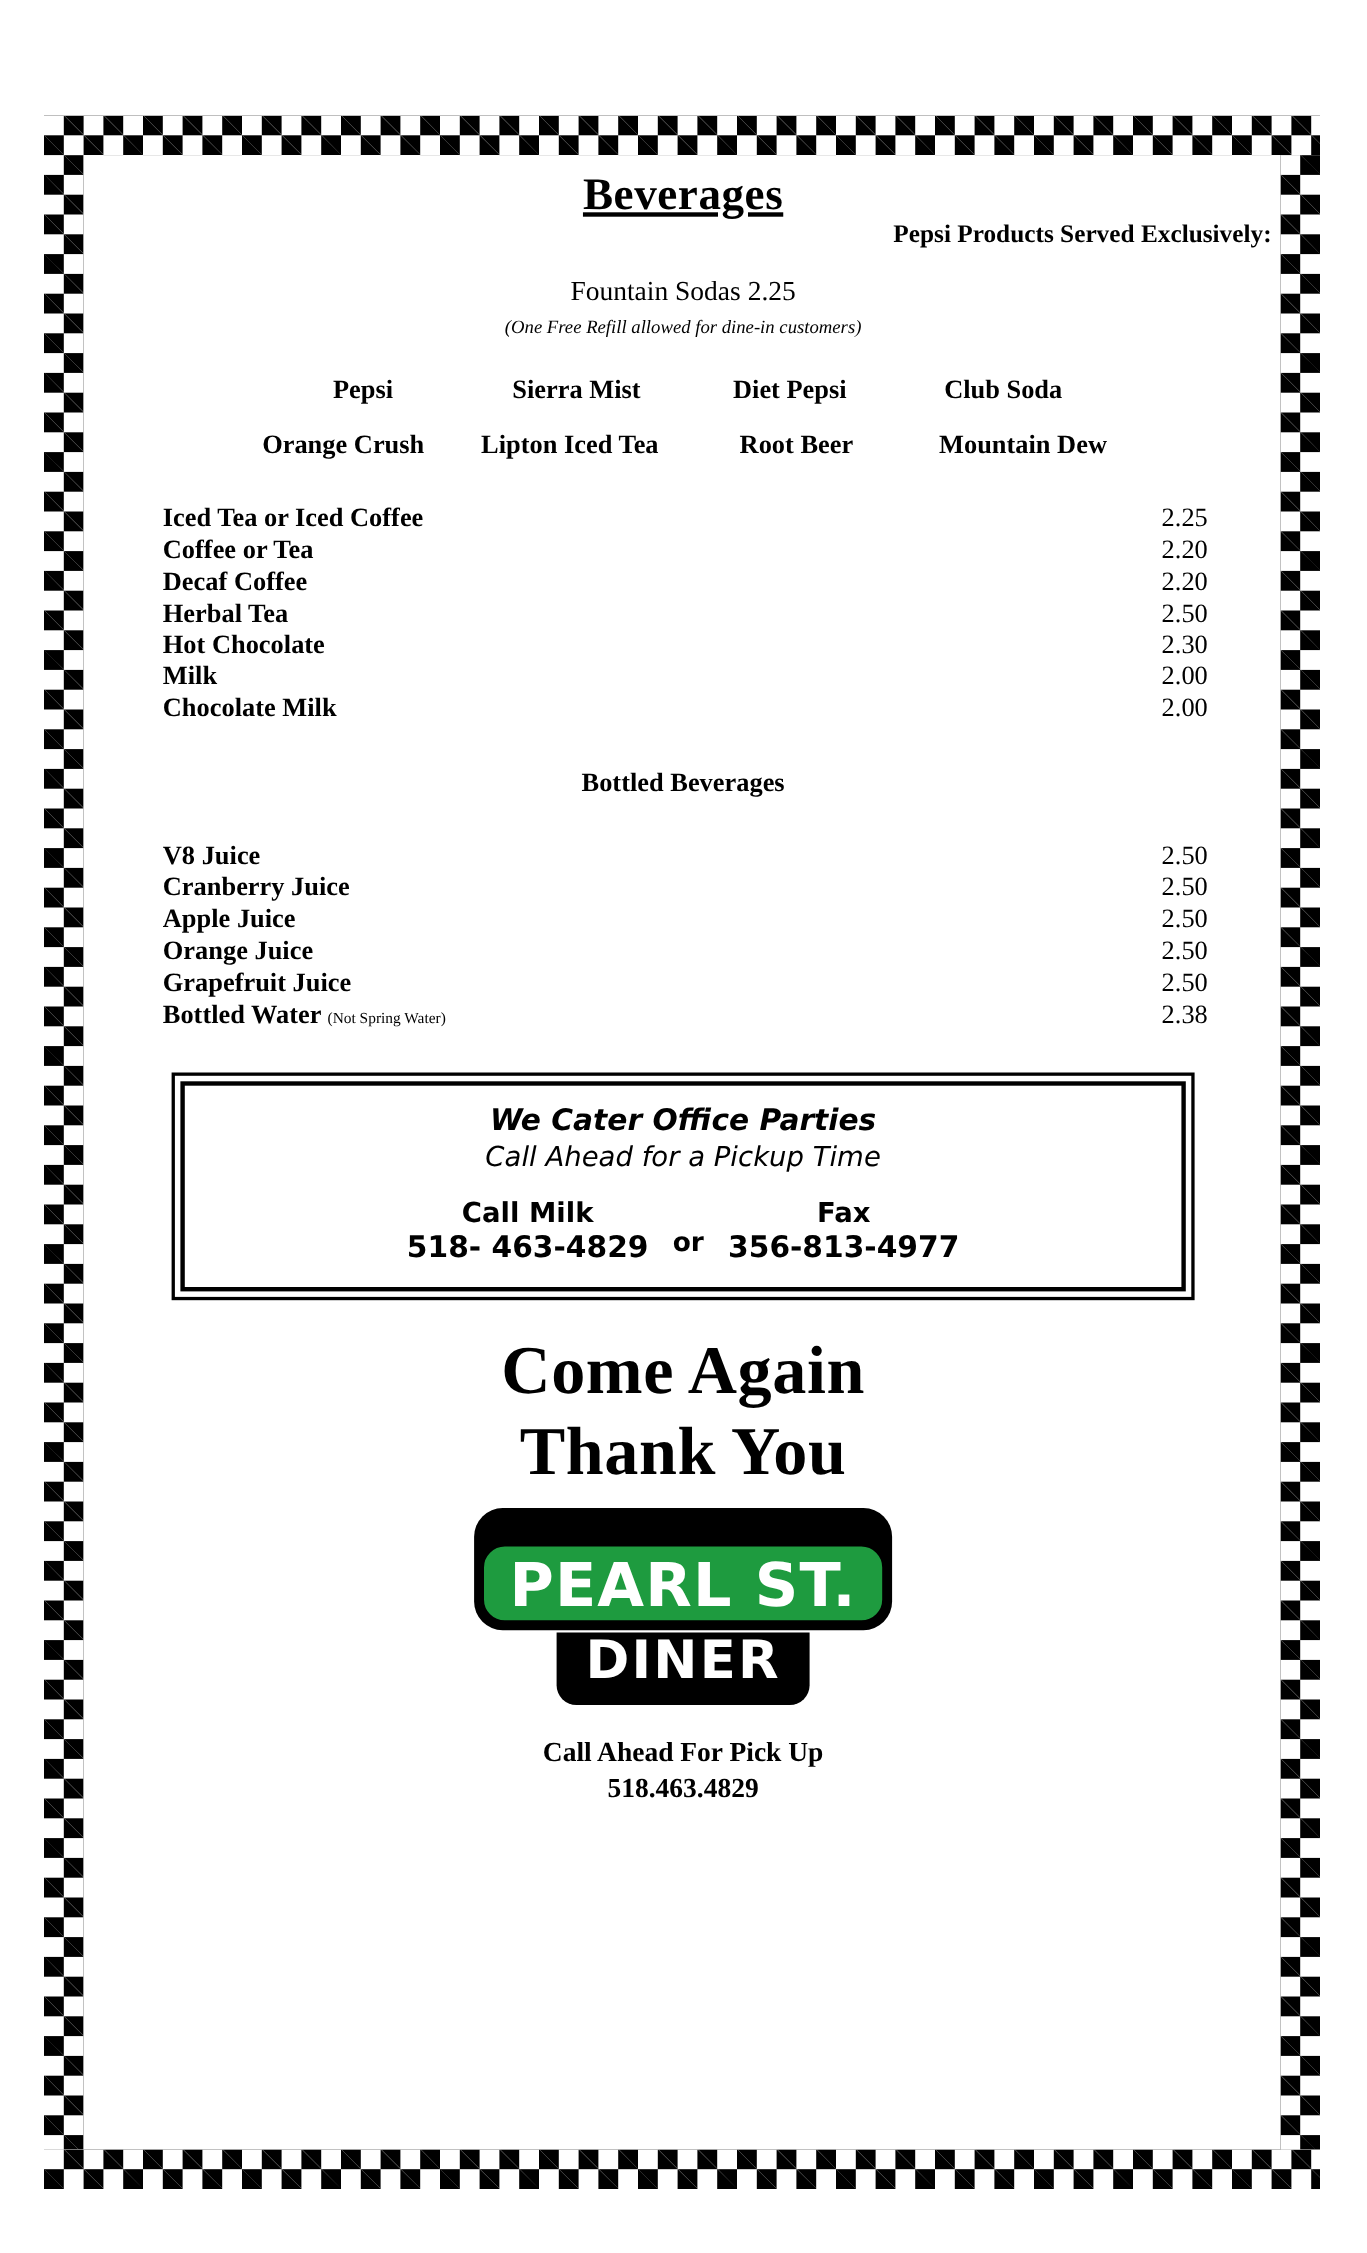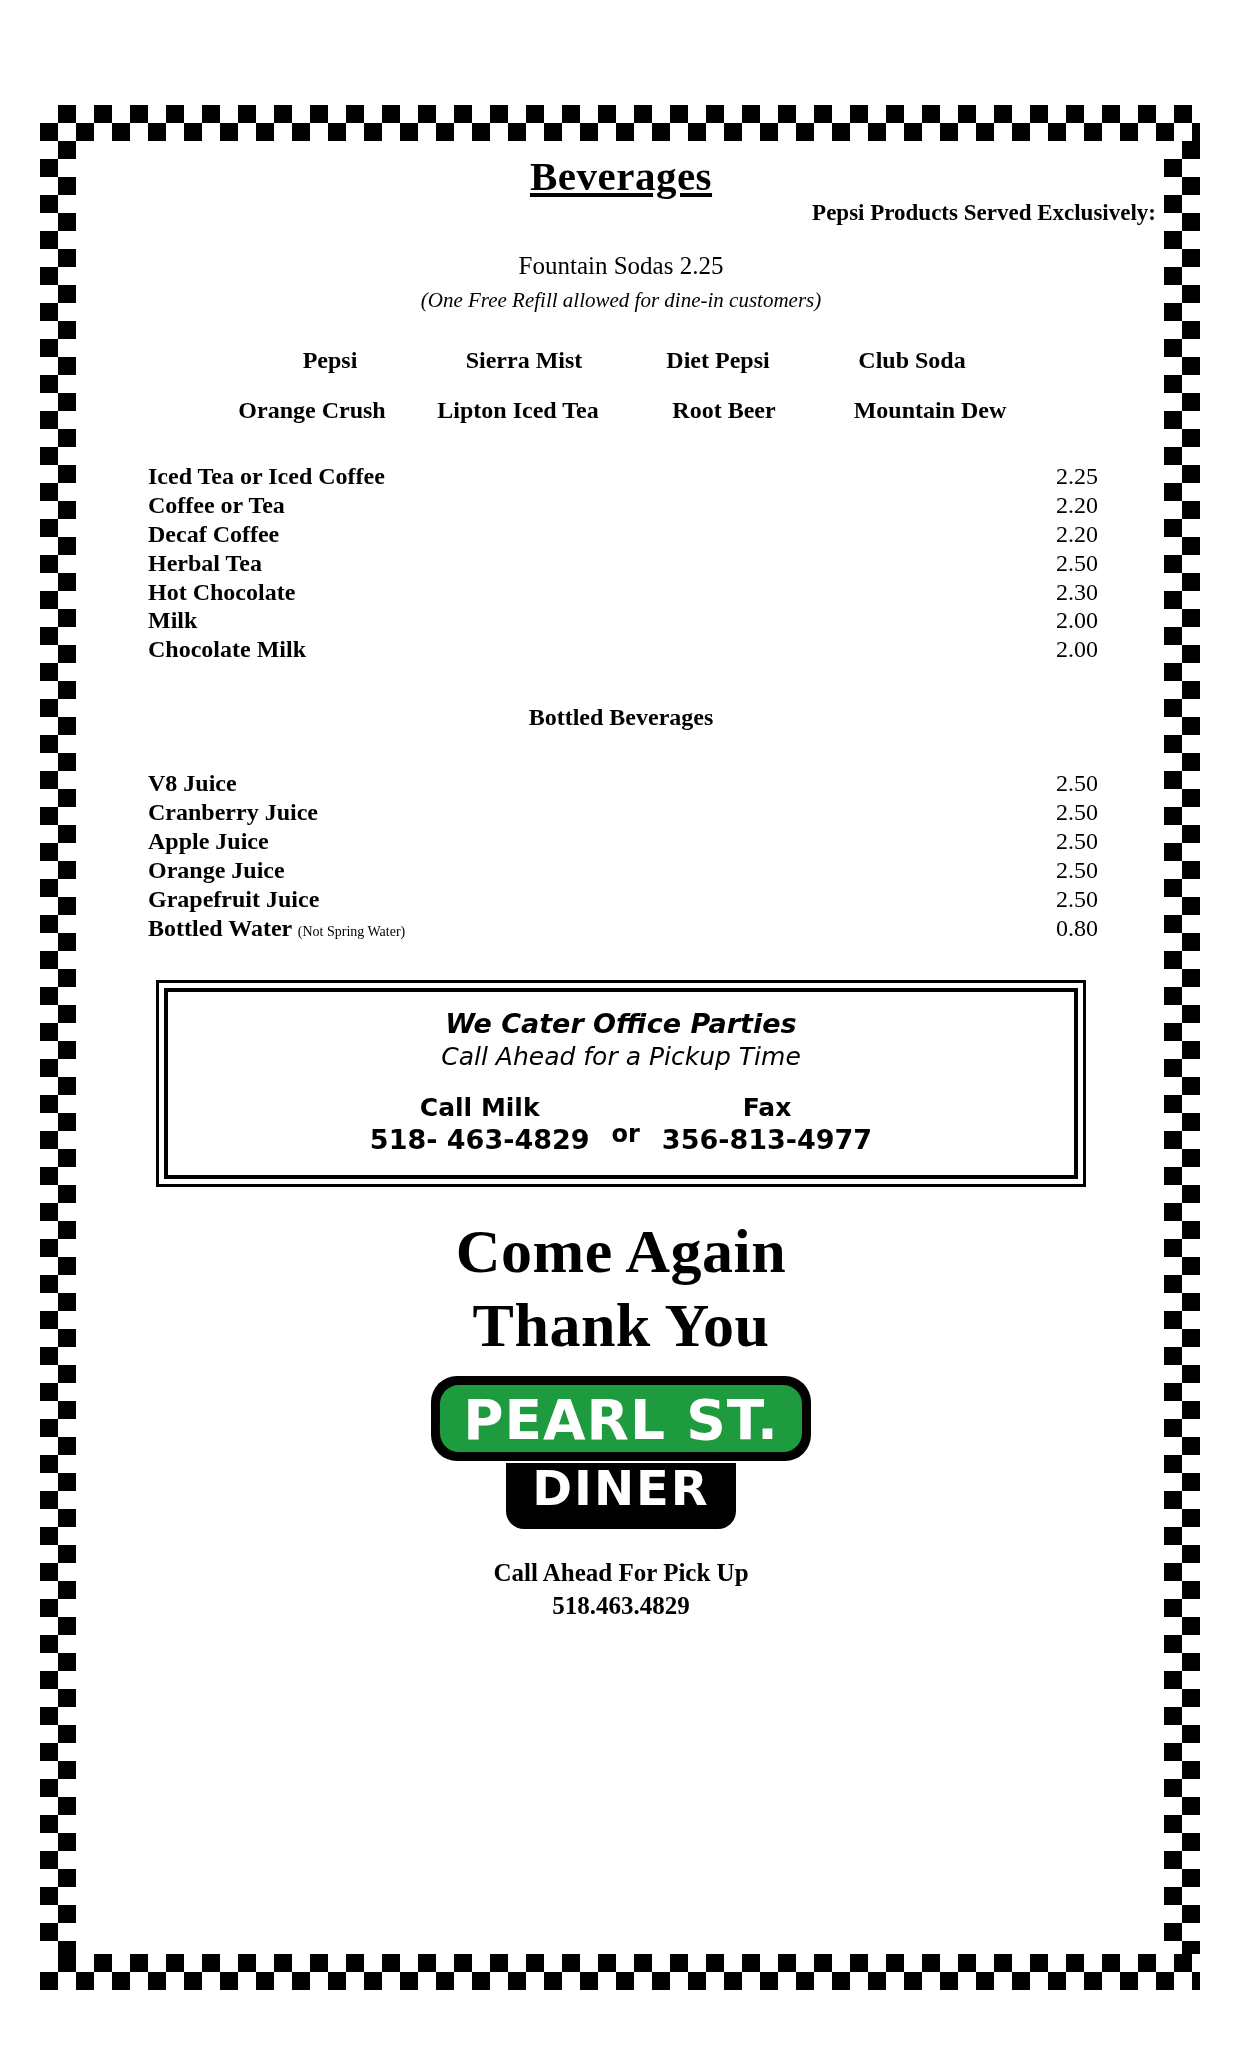--- a/index.html
+++ b/index.html
@@ -66,21 +66,21 @@
     font-size: 23px;
     font-weight: bold;
   }
   .fountain {
     text-align: center;
     font-size: 25px;
     margin-top: 26px;
   }
   .refill {
     text-align: center;
-    font-size: 21px;
+    font-size: 17px;
     font-style: italic;
     margin-top: 8px;
   }
 
   
   .soda-row {
     display: flex;
     justify-content: center;
     font-weight: bold;
     font-size: 24px;
@@ -192,20 +192,21 @@
     background: #000;
     border-radius: 26px;
     padding: 6px;
   }
   .logo-green {
     background: #1e9b3f;
     border-radius: 22px;
     border: 3px solid #000;
     padding: 8px 0 4px 0;
     text-align: center;
+    margin-top: 26px;
   }
   .logo-top {
     color: #ffffff;
     font-family: "DejaVu Sans", sans-serif;
     font-weight: bold;
     font-size: 55px;
     line-height: 1;
     letter-spacing: 1px;
   }
   .logo-bottom-wrap {
@@ -315,21 +316,21 @@
       <div class="item">
         <span class="name">Orange Juice</span>
         <span class="price">2.50</span>
       </div>
       <div class="item">
         <span class="name">Grapefruit Juice</span>
         <span class="price">2.50</span>
       </div>
       <div class="item">
         <span class="name"><span>Bottled Water</span> <span class="note">(Not Spring Water)</span></span>
-        <span class="price">0.80</span>
+        <span class="price">2.38</span>
       </div>
     </div>
 
     <div class="cater-outer">
       <div class="cater-inner">
         <div class="cater-line1">We Cater Office Parties</div>
         <div class="cater-line2">Call Ahead for a Pickup Time</div>
         <div class="cater-contact">
           <div class="contact-block">
             <div class="contact-label">Call Milk</div>

